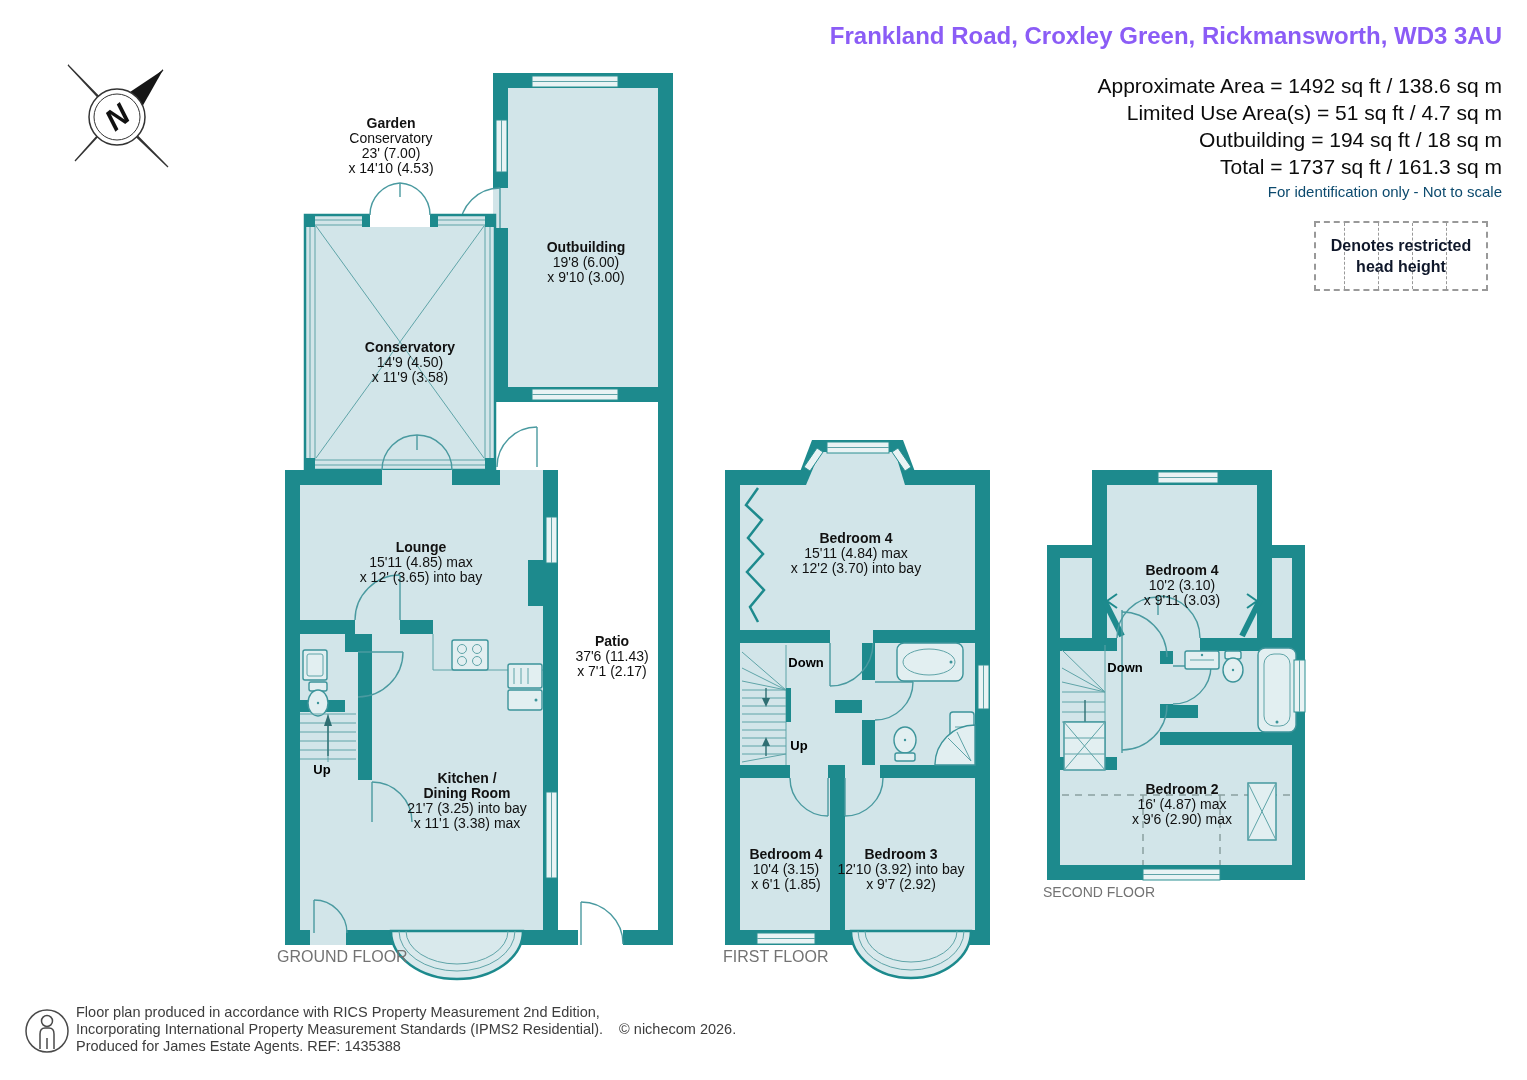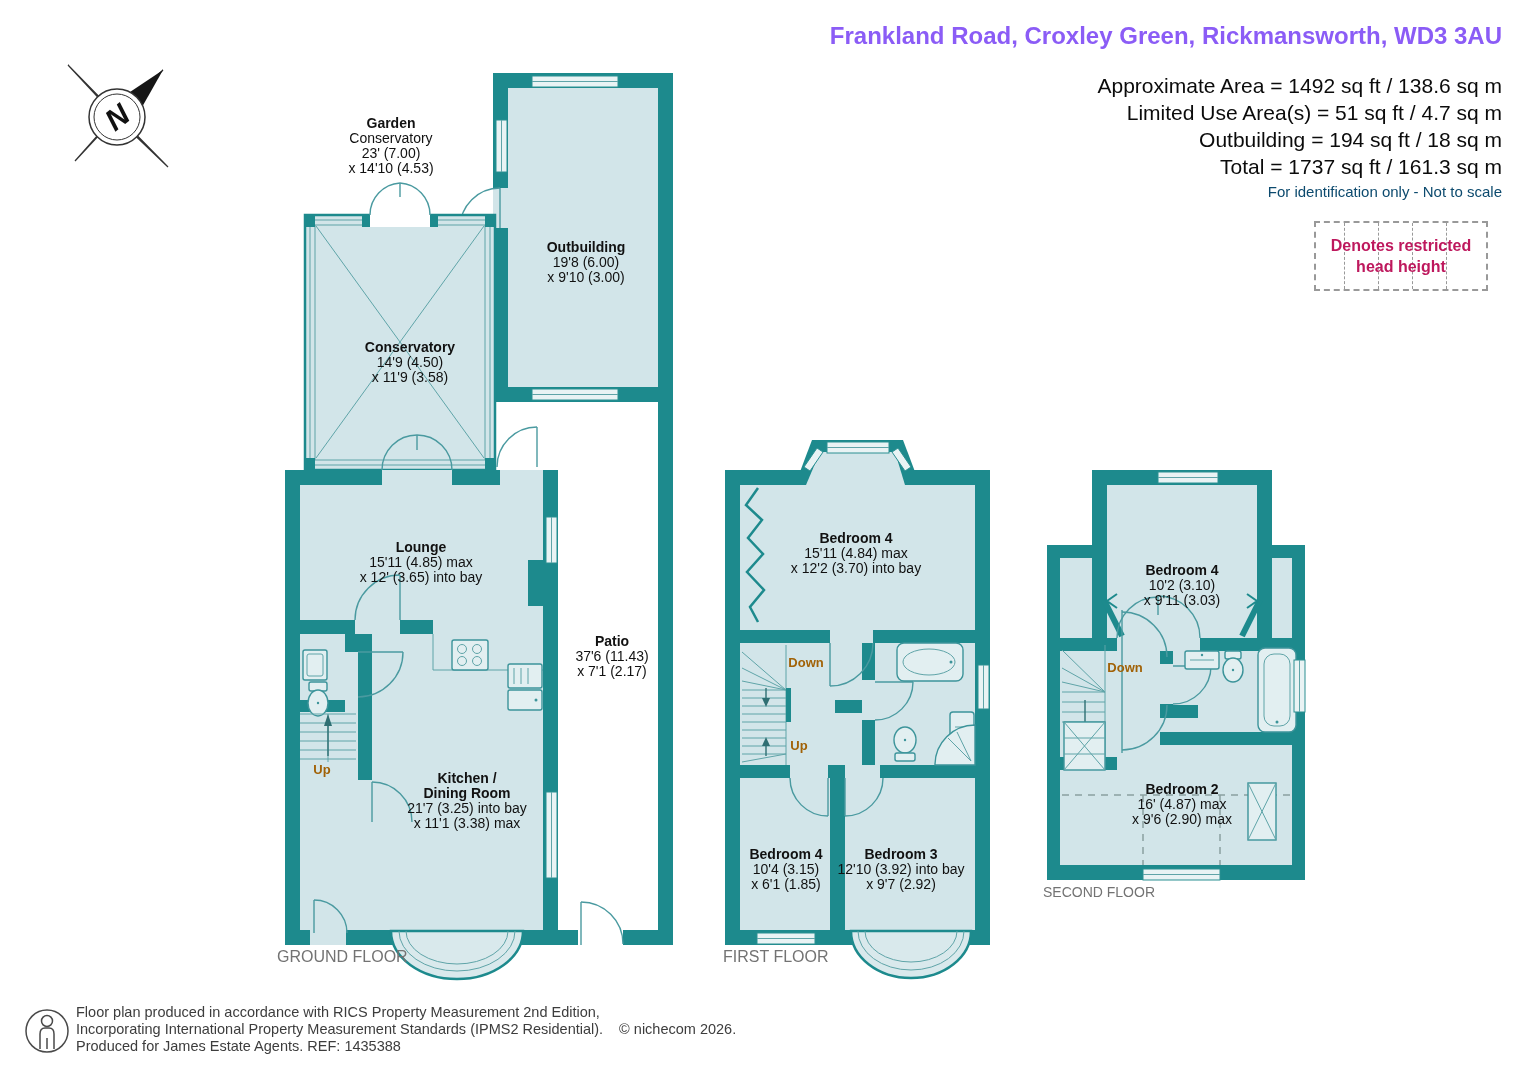--- a/index.html
+++ b/index.html
@@ -9,27 +9,27 @@
   .r  { fill:#d2e5e9; }
   .wh { fill:#ffffff; }
   .wn { fill:#e9f3f4; stroke:#2b8f92; stroke-width:1; }
   .dr { fill:none; stroke:#4a9aa0; stroke-width:1.4; }
   .tl { fill:none; stroke:#5fa4a8; stroke-width:1; }
   .fx { fill:#e2eff1; stroke:#3c949a; stroke-width:1.4; }
   .dash { fill:none; stroke:#8aa0a0; stroke-width:1.5; stroke-dasharray:7 6; }
   .lbl { position:absolute; text-align:center; font-size:14px; line-height:15px; color:#111; transform:translateX(-50%); white-space:nowrap; }
   .lbl b { font-weight:bold; }
   .floor-lbl { position:absolute; font-weight:normal; font-size:16px; color:#737373; white-space:nowrap; }
-  .small-lbl { position:absolute; font-weight:bold; font-size:13px; color:#a16207; transform:translateX(-50%); white-space:nowrap; }
+  .small-lbl { position:absolute; font-weight:bold; font-size:13px; color:#000000; transform:translateX(-50%); white-space:nowrap; }
   .title { position:absolute; right:25px; top:22px; font-size:24px; font-weight:bold; color:#8b5cf6; white-space:nowrap; }
   .areas { position:absolute; right:25px; top:72px; text-align:right; font-size:21px; line-height:27px; color:#0b0b0b; }
   .disclaimer { position:absolute; right:25px; top:183px; font-size:15px; color:#0c4a6e; }
   .legend { position:absolute; left:1314px; top:221px; width:174px; height:70px; border:2px dashed #999; }
   .legend .vline { position:absolute; top:0; height:100%; width:0; border-left:1px dashed #999; }
-  .legend .txt { position:absolute; left:0; top:12px; width:100%; text-align:center; font-weight:bold; font-size:16px; line-height:21px; color:#be185d; }
+  .legend .txt { position:absolute; left:0; top:12px; width:100%; text-align:center; font-weight:bold; font-size:16px; line-height:21px; color:#0f172a; }
   .footer { position:absolute; left:76px; top:1004px; font-size:14.5px; line-height:17px; color:#3d3d3d; }
   .footer .cpy { margin-left:16px; }
 </style>
 </head>
 <body>
 
 <svg id="plan-svg" width="1527" height="1080" viewBox="0 0 1527 1080">
 
   <g>
     <polygon points="163,70 122,108 75,161 113,120" fill="#ffffff" stroke="#333" stroke-width="1.2"></polygon>

